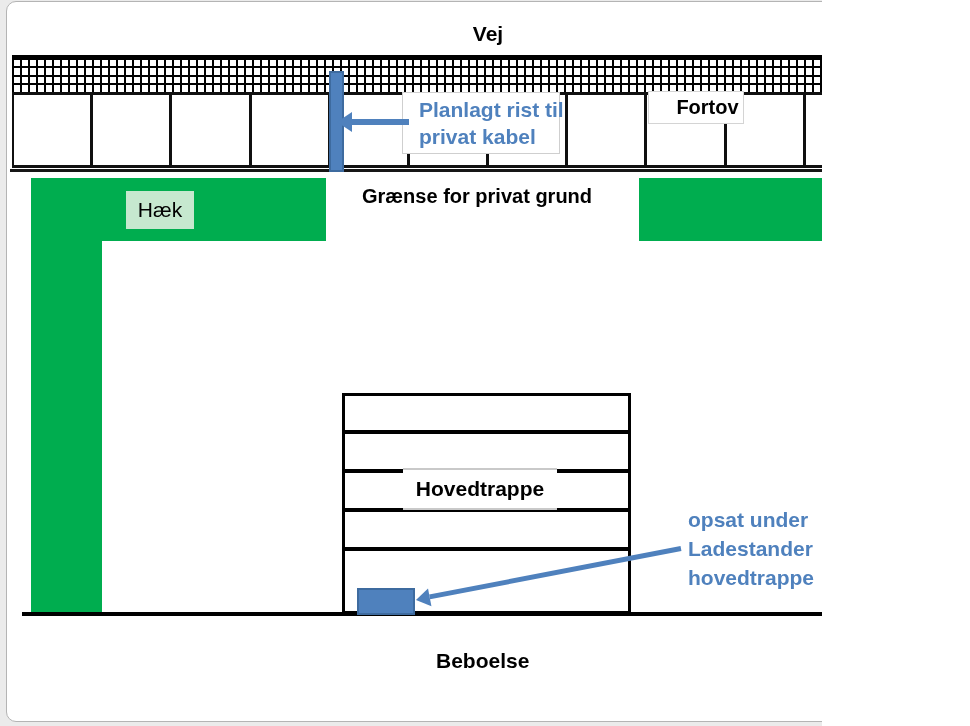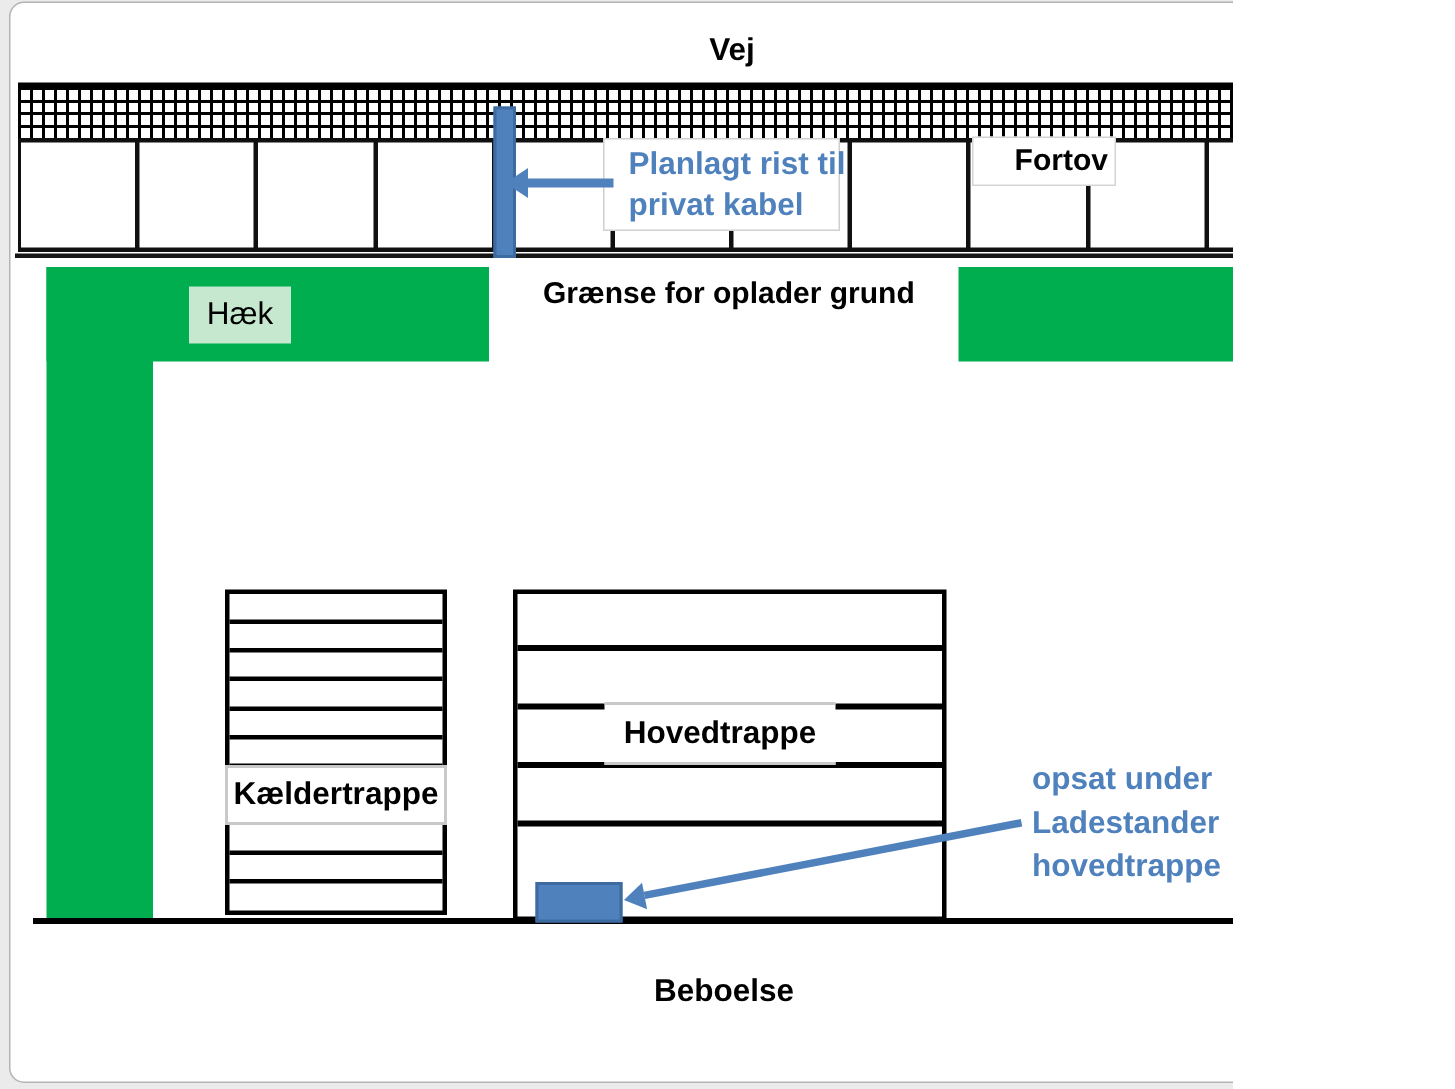--- a/index.html
+++ b/index.html
@@ -151,43 +151,30 @@
   <div class="planlagt-box">
     <div>Planlagt rist til</div>
     <div>privat kabel</div>
   </div>
 
   <div class="fortov-box">
     <span>Fortov</span>
   </div>
 
   <div class="boundary-line"></div>
-  <div class="lbl graense">Grænse for oplader grund</div>
+  <div class="lbl graense">Grænse for privat grund</div>
 
   <div class="green" style="left:31px; top:178px; width:295px; height:63px;"></div>
   <div class="green" style="left:31px; top:178px; width:71px; height:435px;"></div>
   <div class="green" style="left:639px; top:178px; width:295px; height:63px;"></div>
   <div class="green" style="left:863px; top:178px; width:71px; height:435px;"></div>
   <div class="haek-box">
     <span>Hæk</span>
   </div>
 
-  <div class="stairs kt">
-    <div class="sline3" style="top:17px;"></div>
-    <div class="sline3" style="top:36px;"></div>
-    <div class="sline3" style="top:55px;"></div>
-    <div class="sline3" style="top:75px;"></div>
-    <div class="sline3" style="top:94px;"></div>
-    <div class="sline3" style="top:113px;"></div>
-    <div class="sline3" style="top:171px;"></div>
-    <div class="sline3" style="top:190px;"></div>
-    <div class="ktlabel">
-      <span>Kældertrappe</span>
-    </div>
-  </div>
 
   <div class="stairs ht">
     <div class="sline4" style="top:34px;"></div>
     <div class="sline4" style="top:73px;"></div>
     <div class="sline4" style="top:112px;"></div>
     <div class="sline4" style="top:151px;"></div>
     <div class="htlabel">
       <span>Hovedtrappe</span>
     </div>
   </div>

